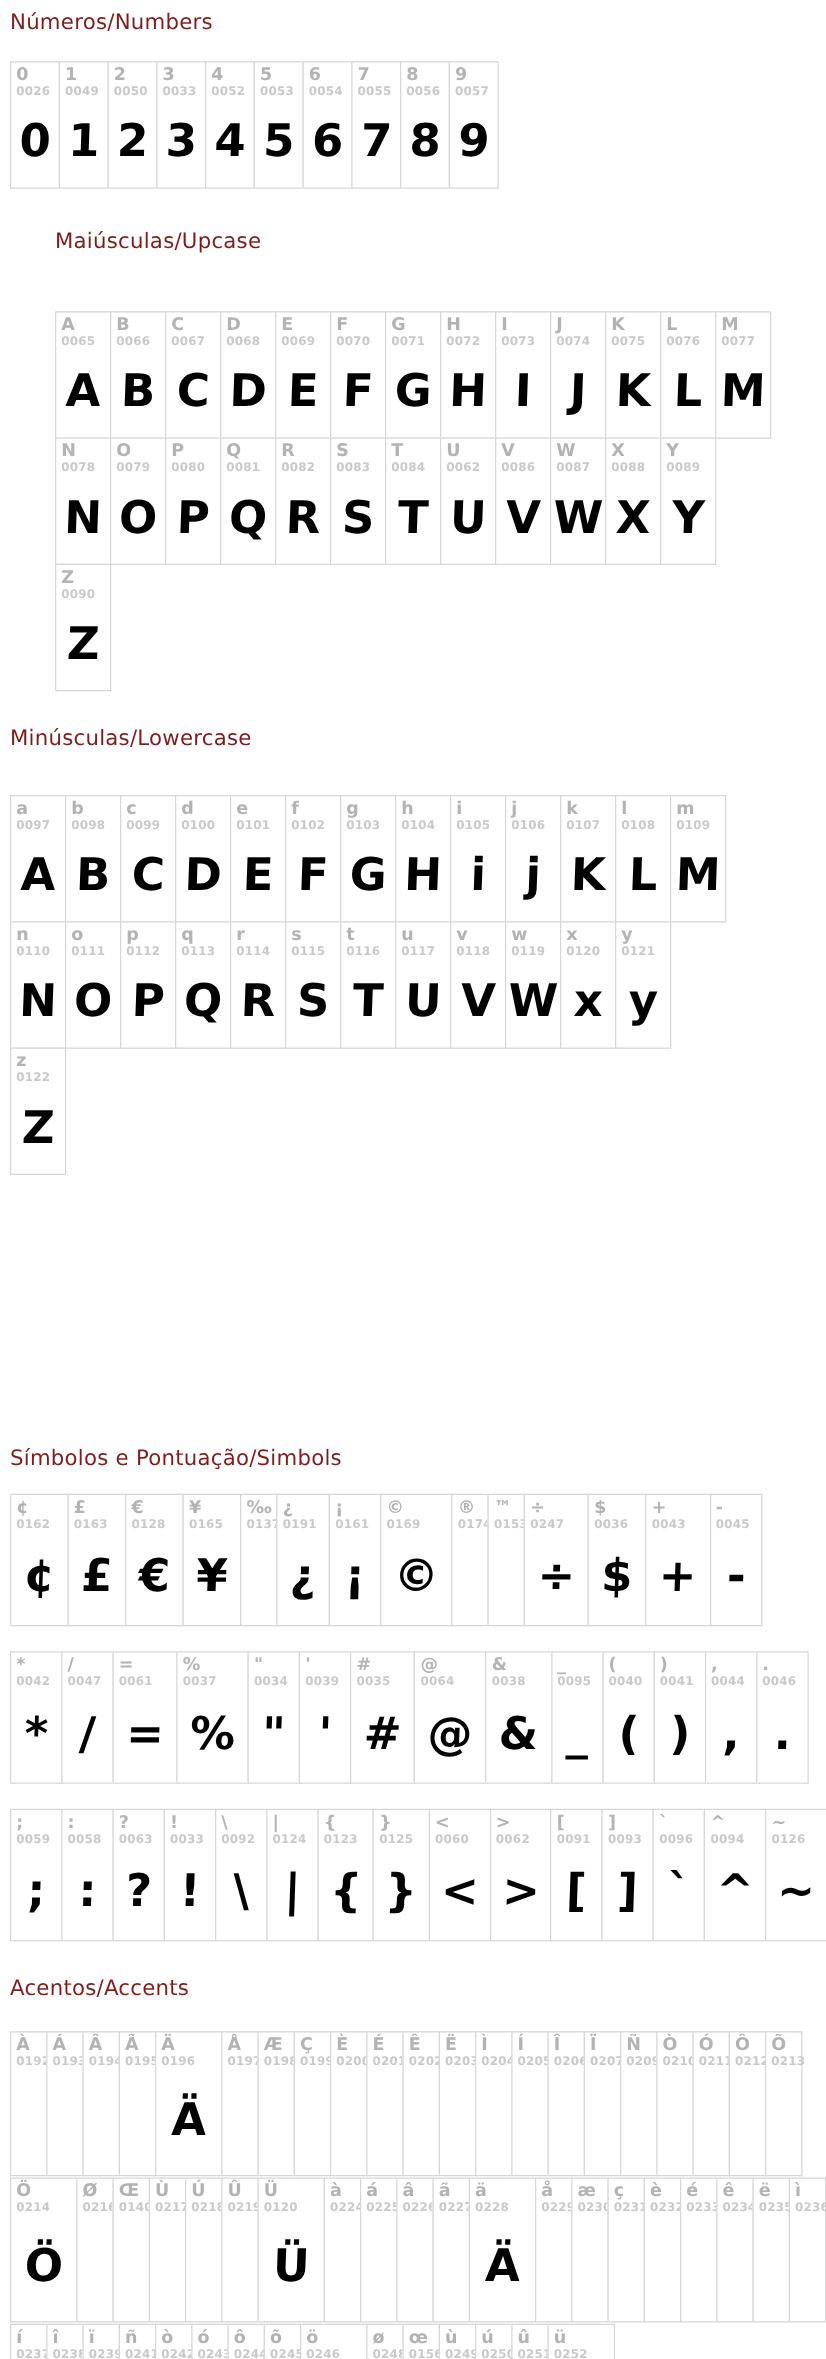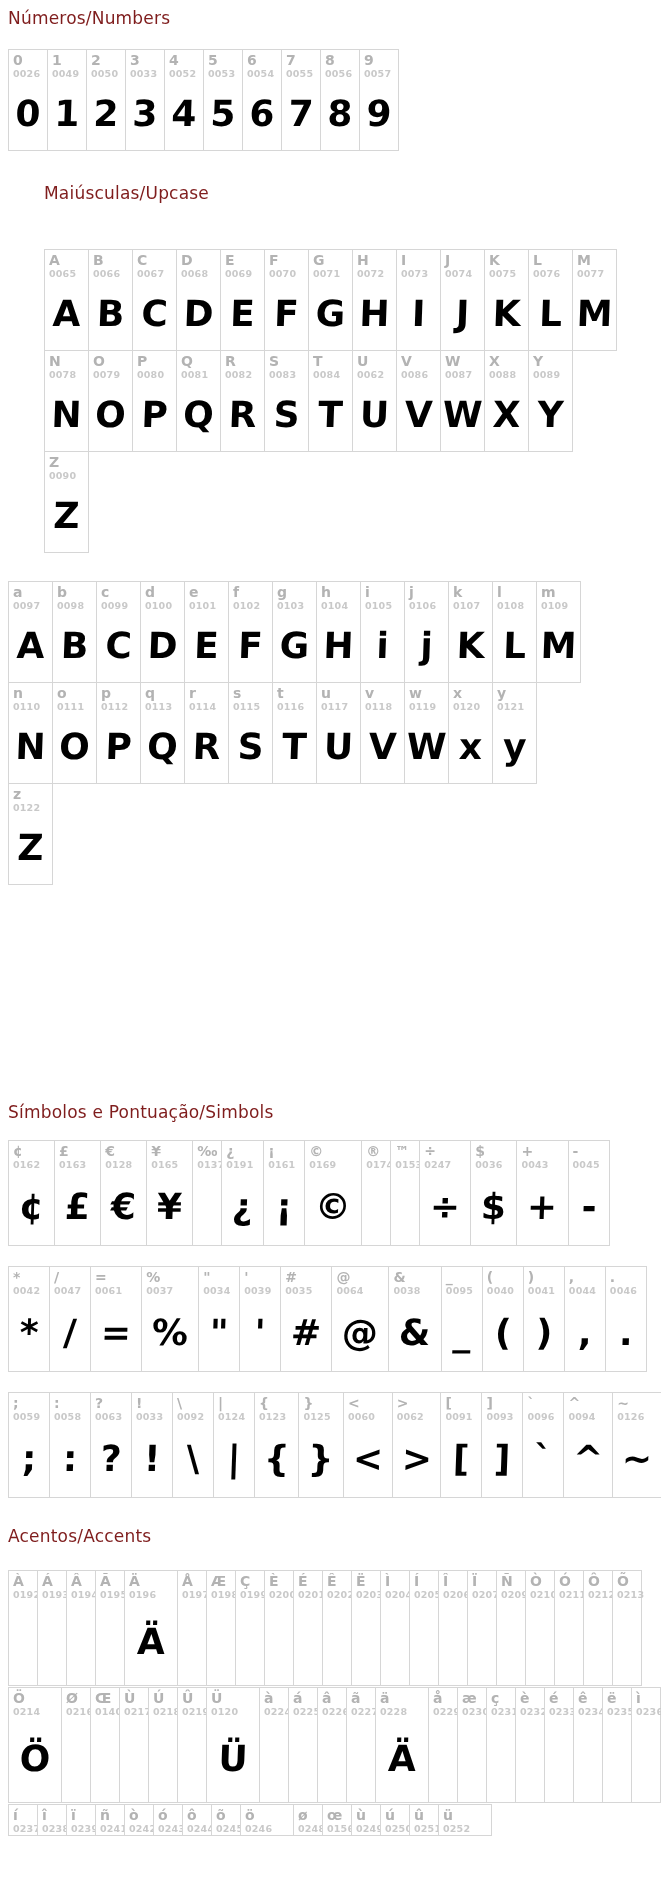--- a/index.html
+++ b/index.html
@@ -306,20 +306,21 @@
         <div class="cell" data-name="glyph-cell-0090">
           <div class="cell-head" data-name="glyph-cell-head">
             <span class="char-label" data-name="char-label">Z</span>
             <span class="code-label" data-name="unicode-code-label">0090</span>
           </div>
           <div class="glyph" data-name="glyph-preview">Z</div>
         </div>
       </div>
     </section>
     <section data-name="section-lowercase">
+      <h2 class="section-title" data-name="section-title">Minúsculas/Lowercase</h2>
       <div class="grid-row" data-name="glyph-row">
         <div class="cell" data-name="glyph-cell-0097">
           <div class="cell-head" data-name="glyph-cell-head">
             <span class="char-label" data-name="char-label">a</span>
             <span class="code-label" data-name="unicode-code-label">0097</span>
           </div>
           <div class="glyph" data-name="glyph-preview">A</div>
         </div>
         <div class="cell" data-name="glyph-cell-0098">
           <div class="cell-head" data-name="glyph-cell-head">

